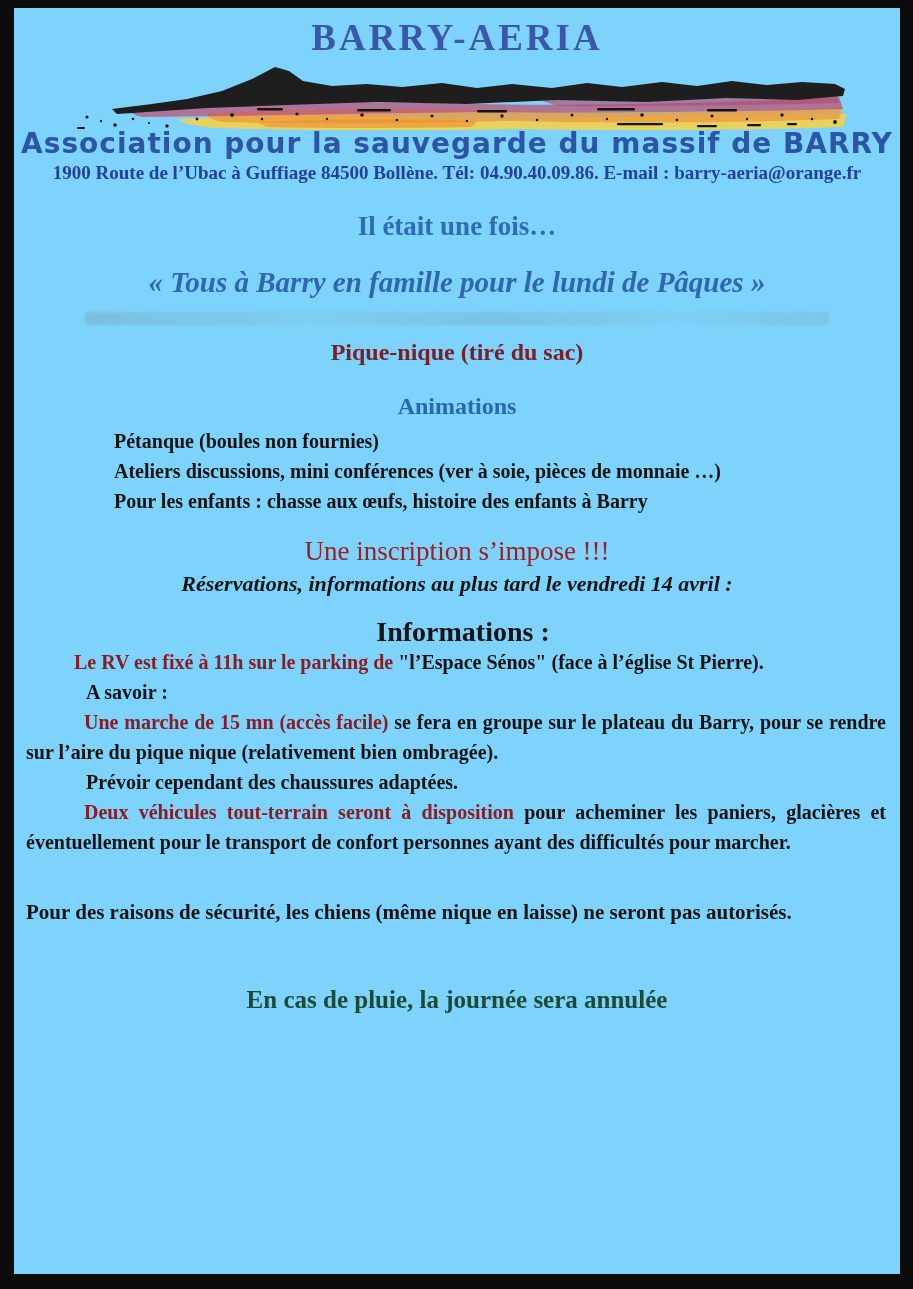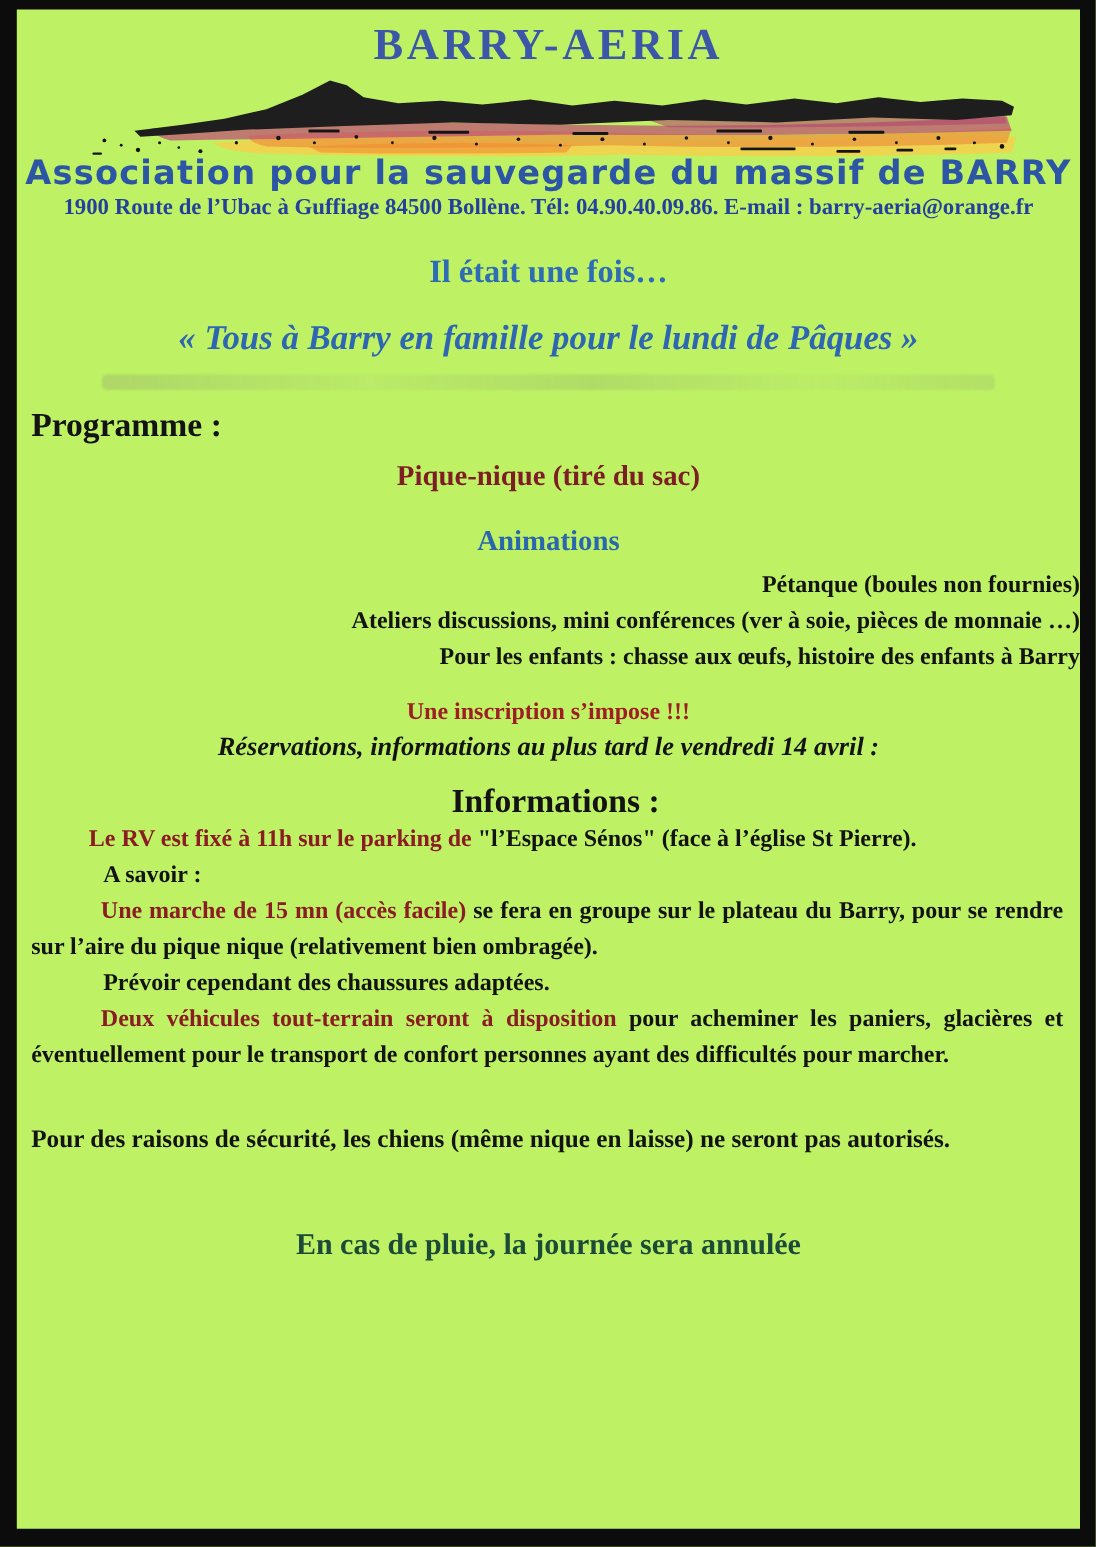--- a/index.html
+++ b/index.html
@@ -1,20 +1,20 @@
 <!DOCTYPE html>
 <html><head>
 <meta charset="utf-8">
 <style>
   html,body{margin:0;padding:0;background:#000;}
   .page-frame{
     position:relative;
     width:913px;height:1289px;
     box-sizing:border-box;
-    background:#bef264;
+    background:#7dd3fc;
     border:solid #0c0c0c;
     border-width:8px 13px 15px 14px;
     overflow:hidden;
     font-family:"Liberation Serif", serif;
     color:#131313;
   }
   .center{text-align:center;}
   .assoc-title{
     margin-top:10px;
     font-size:37px;font-weight:bold;
@@ -39,22 +39,22 @@
   .story-quote{margin-top:24px;font-size:29px;font-weight:bold;font-style:italic;color:#2f66b2;line-height:1.12;}
   .smudge{
     margin:14px auto 0 auto;width:84%;height:13px;
     background:linear-gradient(90deg,rgba(120,120,120,.22),rgba(150,150,150,.08) 30%,rgba(120,120,120,.18) 55%,rgba(160,160,160,.06) 80%,rgba(120,120,120,.15));
     filter:blur(1px);border-radius:4px;
   }
   .section-heading{margin:14px 0 0 12px;font-size:28px;font-weight:bold;line-height:1.12;}
   .picnic-title{margin-top:14px;font-size:24px;font-weight:bold;color:#7d1d24;line-height:1.15;}
   .body-lines{margin:16px 0 0 72px;font-size:20px;font-weight:bold;line-height:1.55;}
   .anim-title{margin-top:26px;font-size:24px;font-weight:bold;color:#2a67ad;line-height:1.15;}
-  .anim-lines{margin:6px 0 0 32px;font-size:20px;font-weight:bold;line-height:1.5;text-align:right;}
-  .insc-title{margin-top:20px;font-size:20px;font-weight:bold;color:#9e1e24;line-height:1.15;}
+  .anim-lines{margin:6px 0 0 100px;font-size:20px;font-weight:bold;line-height:1.5;}
+  .insc-title{margin-top:20px;font-size:27px;font-weight:normal;color:#9e1e24;line-height:1.15;}
   .deadline{margin-top:4px;font-size:22px;font-weight:bold;font-style:italic;line-height:1.2;}
   .contact{margin-top:4px;font-size:22px;font-weight:bold;line-height:1.2;}
   .mail-link{color:#1f3fae;text-decoration:underline;cursor:pointer;}
   .info-heading{margin:18px 0 0 12px;font-size:28px;font-weight:bold;line-height:1.12;text-align:center;}
   .info-text{margin:12px 14px 0 12px;font-size:20px;font-weight:bold;line-height:1.5;}
   .indent1{margin-left:60px;}
   .indent2{margin-left:72px;}
   .para-justify{text-align:justify;text-indent:58px;margin-left:12px;margin-right:14px;}
   .red{color:#8a1c23;}
   .dogs{margin:40px 14px 0 12px;font-size:21px;font-weight:bold;line-height:1.45;}
@@ -122,21 +122,20 @@
   </div>
 
   <div class="center tagline">Association pour la sauvegarde du massif de BARRY</div>
   <div class="center address">1900 Route de l’Ubac à Guffiage 84500 Bollène. Tél: 04.90.40.09.86.  E-mail : barry-aeria@orange.fr</div>
 
   <div class="center story-intro">Il était une fois…</div>
   <div class="center story-quote">« Tous à Barry en famille pour le lundi de Pâques »</div>
 
   <div class="smudge"></div>
 
-  <div class="section-heading">Programme :</div>
 
   <div class="center picnic-title">Pique-nique (tiré du sac)</div>
   <div class="body-lines">
   </div>
 
   <div class="center anim-title">Animations</div>
   <div class="anim-lines">
     <div>Pétanque (boules non fournies)</div>
     <div>Ateliers discussions, mini conférences (ver à soie, pièces de monnaie …)</div>
     <div>Pour les enfants : chasse aux œufs, histoire des enfants à Barry</div>

